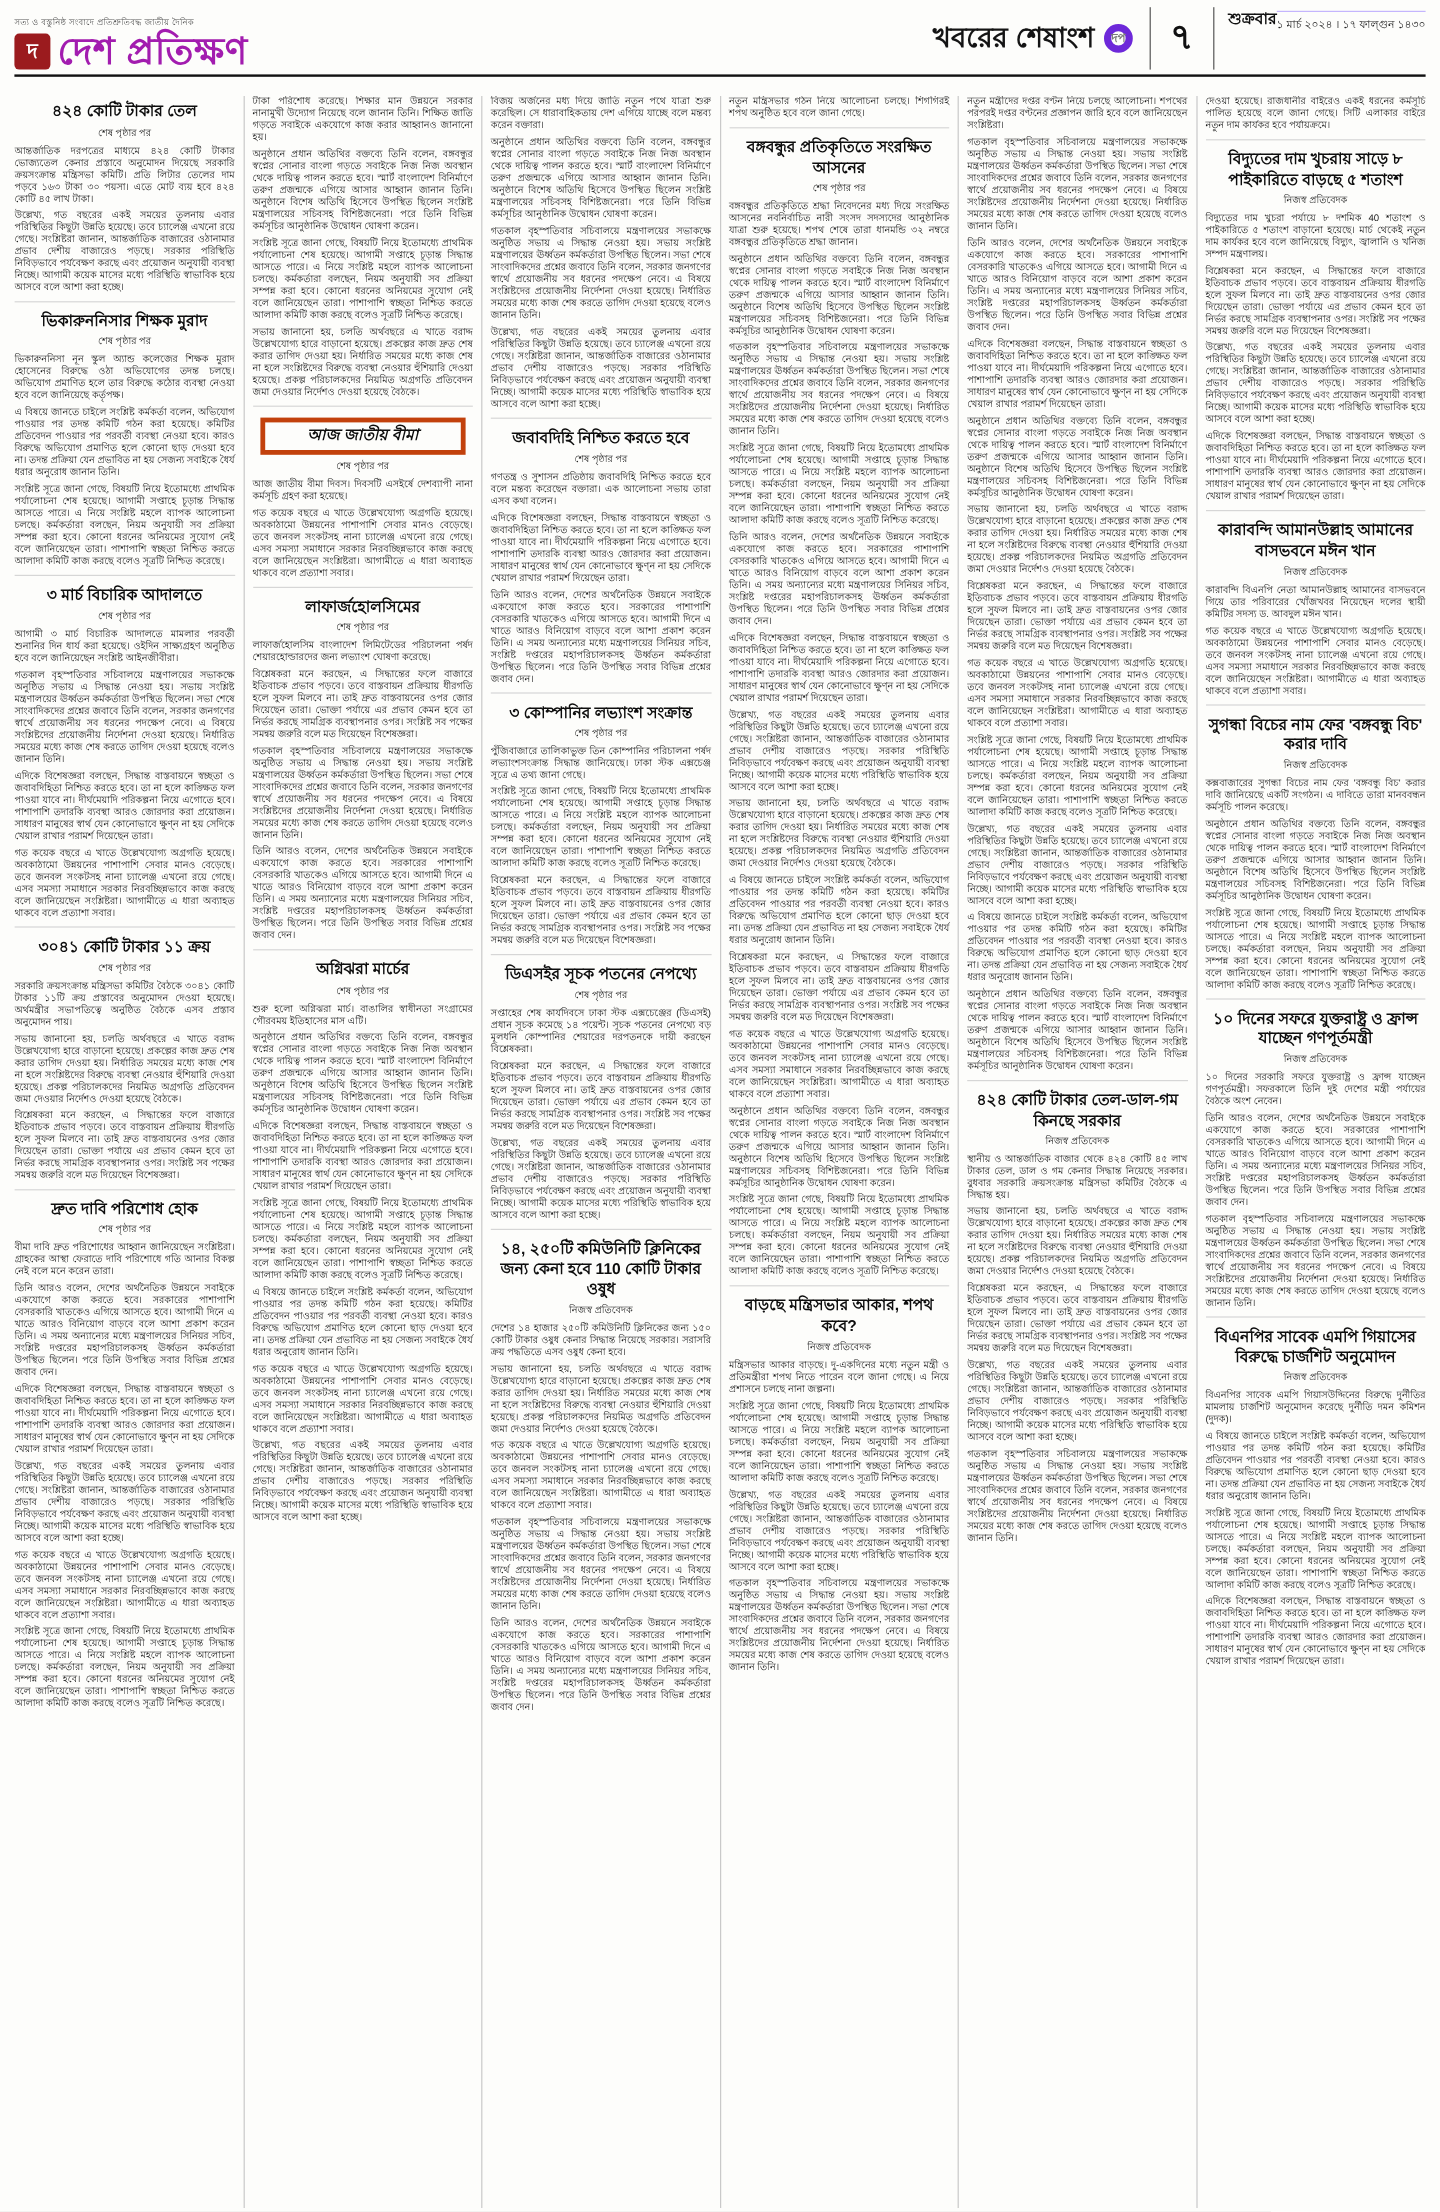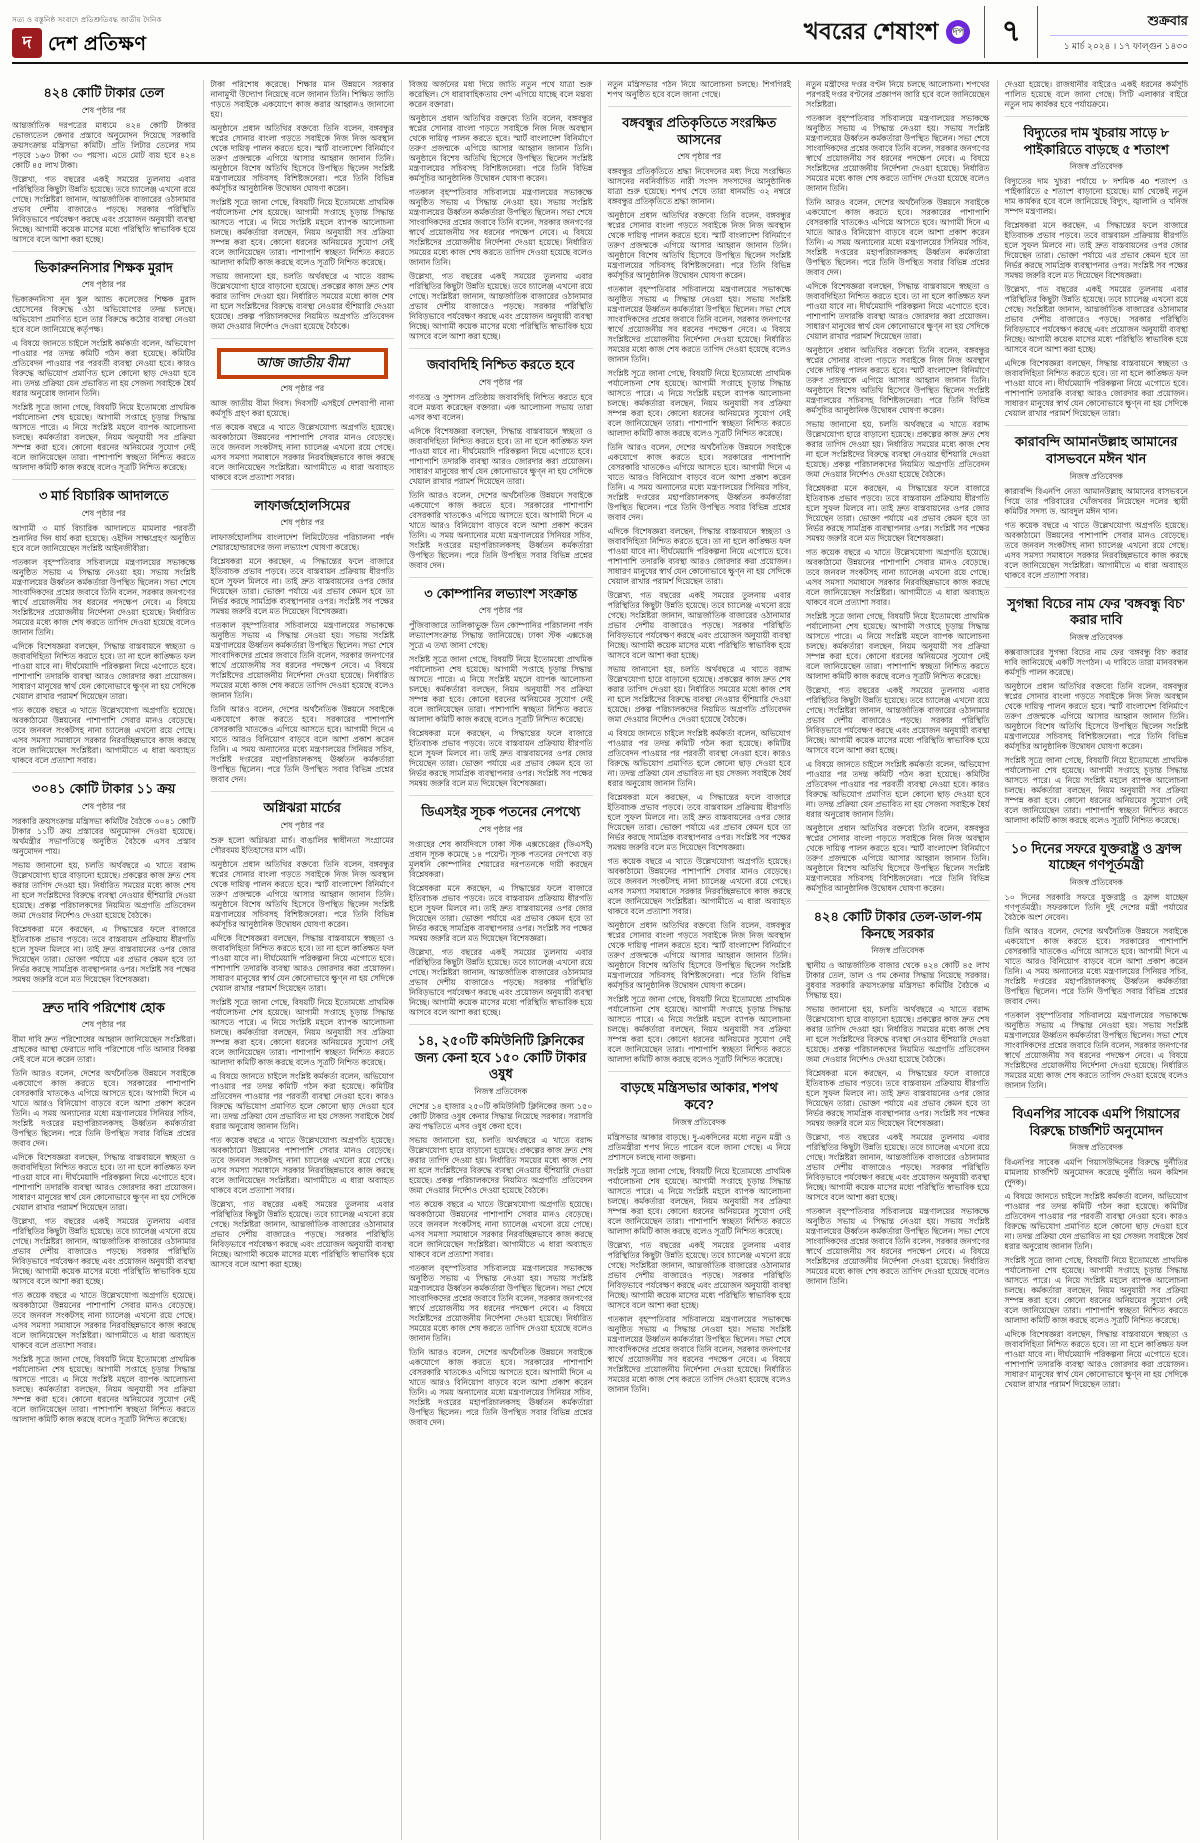--- a/index.html
+++ b/index.html
@@ -14,34 +14,34 @@
     display:flex; align-items:stretch; justify-content:space-between;
     border-bottom:2px solid #111; padding-bottom:4px; height:58px;
   }
   .masthead { display:flex; flex-direction:column; justify-content:flex-end; min-width:300px; }
   .masthead-tagline { font-size:7px; color:#555; margin-bottom:2px; letter-spacing:.3px; }
   .masthead-row { display:flex; align-items:center; gap:6px; }
   .masthead-logo {
     width:30px; height:30px; background:#9b1b1e; border-radius:4px;
     color:#fff; font-weight:bold; font-size:17px; display:flex; align-items:center; justify-content:center;
   }
-  .masthead-title { font-size:19px; font-weight:bold; color:#000000; line-height:1; letter-spacing:.5px; }
+  .masthead-title { font-size:31px; font-weight:bold; color:#a21caf; line-height:1; letter-spacing:.5px; }
   .header-mid { flex:1; display:flex; align-items:center; justify-content:flex-end; gap:8px; padding-right:14px; }
   .section-title { font-size:23px; font-weight:bold; color:#141414; white-space:nowrap; }
   .section-logo {
     width:24px; height:24px; border-radius:50%; border:6px solid #6d28d9;
     display:flex; align-items:center; justify-content:center; font-size:10px; color:#7a7a7a; font-weight:bold;
   }
   .header-right { display:flex; align-items:stretch; }
   .pageno-box {
     display:flex; align-items:center; justify-content:center;
     border-left:1px solid #555; border-right:1px solid #555;
     padding:0 16px; font-size:30px; font-weight:bold;
   }
-  .daydate { display:flex; flex-direction:column; justify-content:center; padding-left:12px; min-width:150px; }
+  .daydate { display:flex; flex-direction:row; justify-content:center; padding-left:12px; min-width:150px; }
   .day { font-size:13px; font-weight:bold; text-align:right; }
   .date { font-size:9px; text-align:right; border-top:1px solid #c4b5fd; margin-top:3px; padding-top:3px; color:#222; }
   
   .columns { display:flex; margin-top:16px; height:1760px; }
   .col {
     flex:1 1 0; padding:0 7px; overflow:hidden;
     border-right:1px solid #c9c9c9; height:100%;
   }
   .col:first-child { padding-left:0; }
   .col:last-child { border-right:none; padding-right:0; }
@@ -182,21 +182,21 @@
           <p class="body-text">বিশ্লেষকরা মনে করছেন, এ সিদ্ধান্তের ফলে বাজারে ইতিবাচক প্রভাব পড়বে। তবে বাস্তবায়ন প্রক্রিয়ায় ধীরগতি হলে সুফল মিলবে না। তাই দ্রুত বাস্তবায়নের ওপর জোর দিয়েছেন তারা। ভোক্তা পর্যায়ে এর প্রভাব কেমন হবে তা নির্ভর করছে সামগ্রিক ব্যবস্থাপনার ওপর। সংশ্লিষ্ট সব পক্ষের সমন্বয় জরুরি বলে মত দিয়েছেন বিশেষজ্ঞরা।</p>
         </div>
         <div class="article">
           <div class="headline">ডিএসইর সূচক পতনের নেপথ্যে</div>
           <div class="kicker">শেষ পৃষ্ঠার পর</div>
           <p class="body-text">সপ্তাহের শেষ কার্যদিবসে ঢাকা স্টক এক্সচেঞ্জের (ডিএসই) প্রধান সূচক কমেছে ১৪ পয়েন্ট। সূচক পতনের নেপথ্যে বড় মূলধনি কোম্পানির শেয়ারের দরপতনকে দায়ী করছেন বিশ্লেষকরা।</p>
           <p class="body-text">বিশ্লেষকরা মনে করছেন, এ সিদ্ধান্তের ফলে বাজারে ইতিবাচক প্রভাব পড়বে। তবে বাস্তবায়ন প্রক্রিয়ায় ধীরগতি হলে সুফল মিলবে না। তাই দ্রুত বাস্তবায়নের ওপর জোর দিয়েছেন তারা। ভোক্তা পর্যায়ে এর প্রভাব কেমন হবে তা নির্ভর করছে সামগ্রিক ব্যবস্থাপনার ওপর। সংশ্লিষ্ট সব পক্ষের সমন্বয় জরুরি বলে মত দিয়েছেন বিশেষজ্ঞরা।</p>
           <p class="body-text">উল্লেখ্য, গত বছরের একই সময়ের তুলনায় এবার পরিস্থিতির কিছুটা উন্নতি হয়েছে। তবে চ্যালেঞ্জ এখনো রয়ে গেছে। সংশ্লিষ্টরা জানান, আন্তর্জাতিক বাজারের ওঠানামার প্রভাব দেশীয় বাজারেও পড়ছে। সরকার পরিস্থিতি নিবিড়ভাবে পর্যবেক্ষণ করছে এবং প্রয়োজন অনুযায়ী ব্যবস্থা নিচ্ছে। আগামী কয়েক মাসের মধ্যে পরিস্থিতি স্বাভাবিক হয়ে আসবে বলে আশা করা হচ্ছে।</p>
         </div>
         <div class="article">
-          <div class="headline">১৪, ২৫০টি কমিউনিটি ক্লিনিকের জন্য কেনা হবে ১৫০ কোটি টাকার ওষুধ</div>
+          <div class="headline">১৪, ২৫০টি কমিউনিটি ক্লিনিকের জন্য কেনা হবে 110 কোটি টাকার ওষুধ</div>
           <div class="kicker">নিজস্ব প্রতিবেদক</div>
           <p class="body-text">দেশের ১৪ হাজার ২৫০টি কমিউনিটি ক্লিনিকের জন্য ১৫০ কোটি টাকার ওষুধ কেনার সিদ্ধান্ত নিয়েছে সরকার। সরাসরি ক্রয় পদ্ধতিতে এসব ওষুধ কেনা হবে।</p>
           <p class="body-text">সভায় জানানো হয়, চলতি অর্থবছরে এ খাতে বরাদ্দ উল্লেখযোগ্য হারে বাড়ানো হয়েছে। প্রকল্পের কাজ দ্রুত শেষ করার তাগিদ দেওয়া হয়। নির্ধারিত সময়ের মধ্যে কাজ শেষ না হলে সংশ্লিষ্টদের বিরুদ্ধে ব্যবস্থা নেওয়ার হুঁশিয়ারি দেওয়া হয়েছে। প্রকল্প পরিচালকদের নিয়মিত অগ্রগতি প্রতিবেদন জমা দেওয়ার নির্দেশও দেওয়া হয়েছে বৈঠকে।</p>
           <p class="body-text">গত কয়েক বছরে এ খাতে উল্লেখযোগ্য অগ্রগতি হয়েছে। অবকাঠামো উন্নয়নের পাশাপাশি সেবার মানও বেড়েছে। তবে জনবল সংকটসহ নানা চ্যালেঞ্জ এখনো রয়ে গেছে। এসব সমস্যা সমাধানে সরকার নিরবচ্ছিন্নভাবে কাজ করছে বলে জানিয়েছেন সংশ্লিষ্টরা। আগামীতে এ ধারা অব্যাহত থাকবে বলে প্রত্যাশা সবার।</p>
           <p class="body-text">গতকাল বৃহস্পতিবার সচিবালয়ে মন্ত্রণালয়ের সভাকক্ষে অনুষ্ঠিত সভায় এ সিদ্ধান্ত নেওয়া হয়। সভায় সংশ্লিষ্ট মন্ত্রণালয়ের ঊর্ধ্বতন কর্মকর্তারা উপস্থিত ছিলেন। সভা শেষে সাংবাদিকদের প্রশ্নের জবাবে তিনি বলেন, সরকার জনগণের স্বার্থে প্রয়োজনীয় সব ধরনের পদক্ষেপ নেবে। এ বিষয়ে সংশ্লিষ্টদের প্রয়োজনীয় নির্দেশনা দেওয়া হয়েছে। নির্ধারিত সময়ের মধ্যে কাজ শেষ করতে তাগিদ দেওয়া হয়েছে বলেও জানান তিনি।</p>
           <p class="body-text">তিনি আরও বলেন, দেশের অর্থনৈতিক উন্নয়নে সবাইকে একযোগে কাজ করতে হবে। সরকারের পাশাপাশি বেসরকারি খাতকেও এগিয়ে আসতে হবে। আগামী দিনে এ খাতে আরও বিনিয়োগ বাড়বে বলে আশা প্রকাশ করেন তিনি। এ সময় অন্যান্যের মধ্যে মন্ত্রণালয়ের সিনিয়র সচিব, সংশ্লিষ্ট দপ্তরের মহাপরিচালকসহ ঊর্ধ্বতন কর্মকর্তারা উপস্থিত ছিলেন। পরে তিনি উপস্থিত সবার বিভিন্ন প্রশ্নের জবাব দেন।</p>
         </div>
       </div>
       <div class="col">
         <div class="article">

